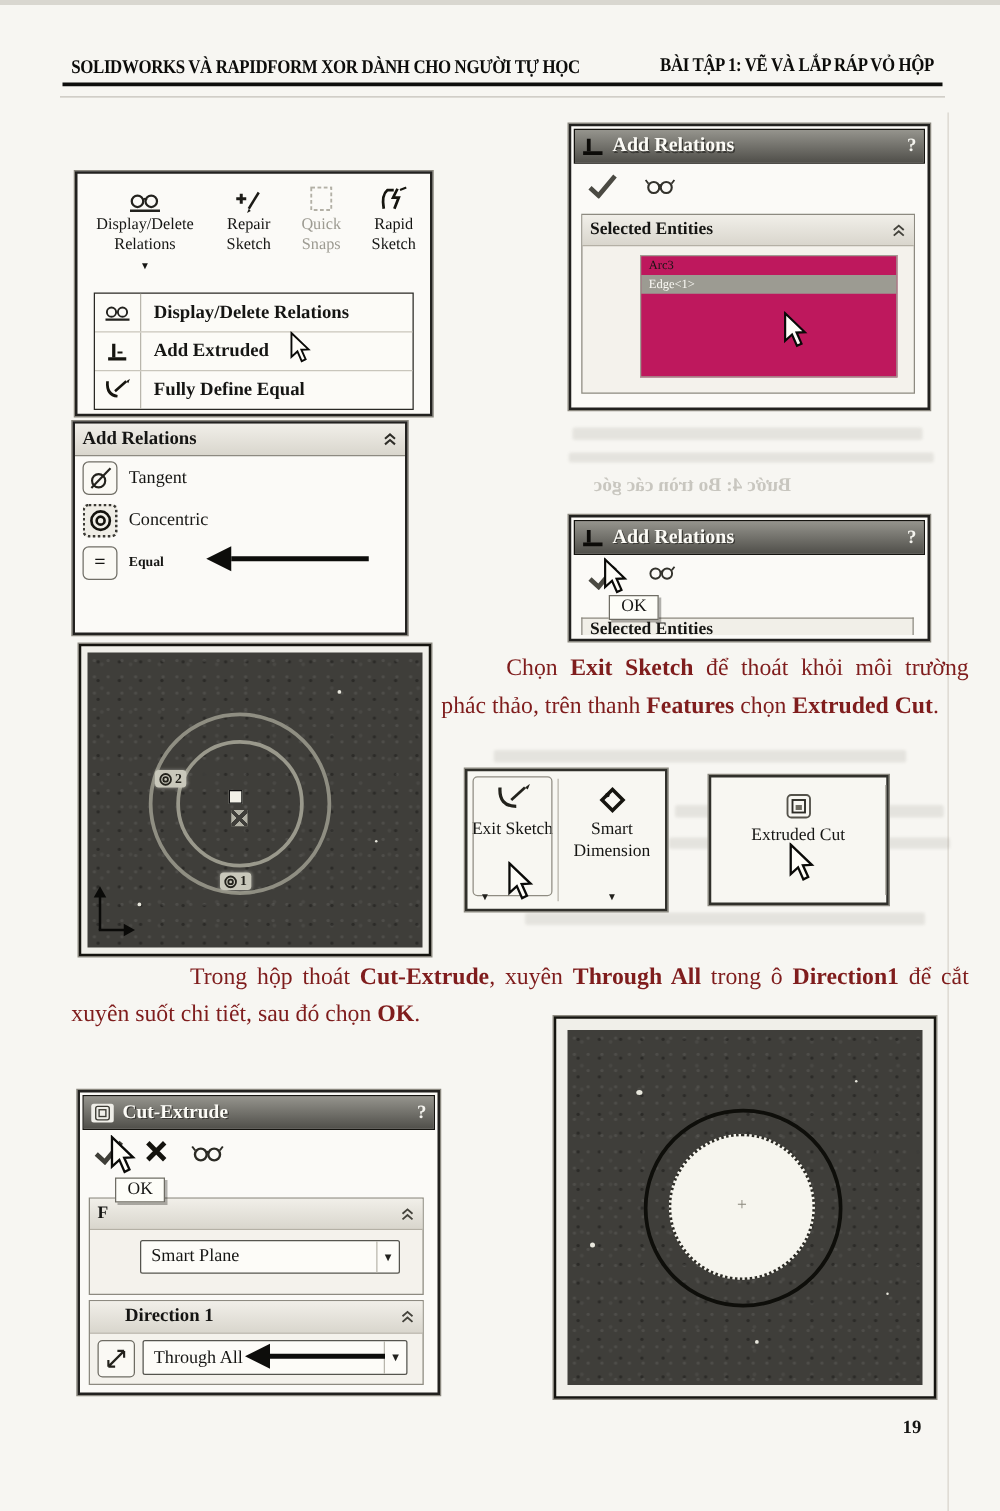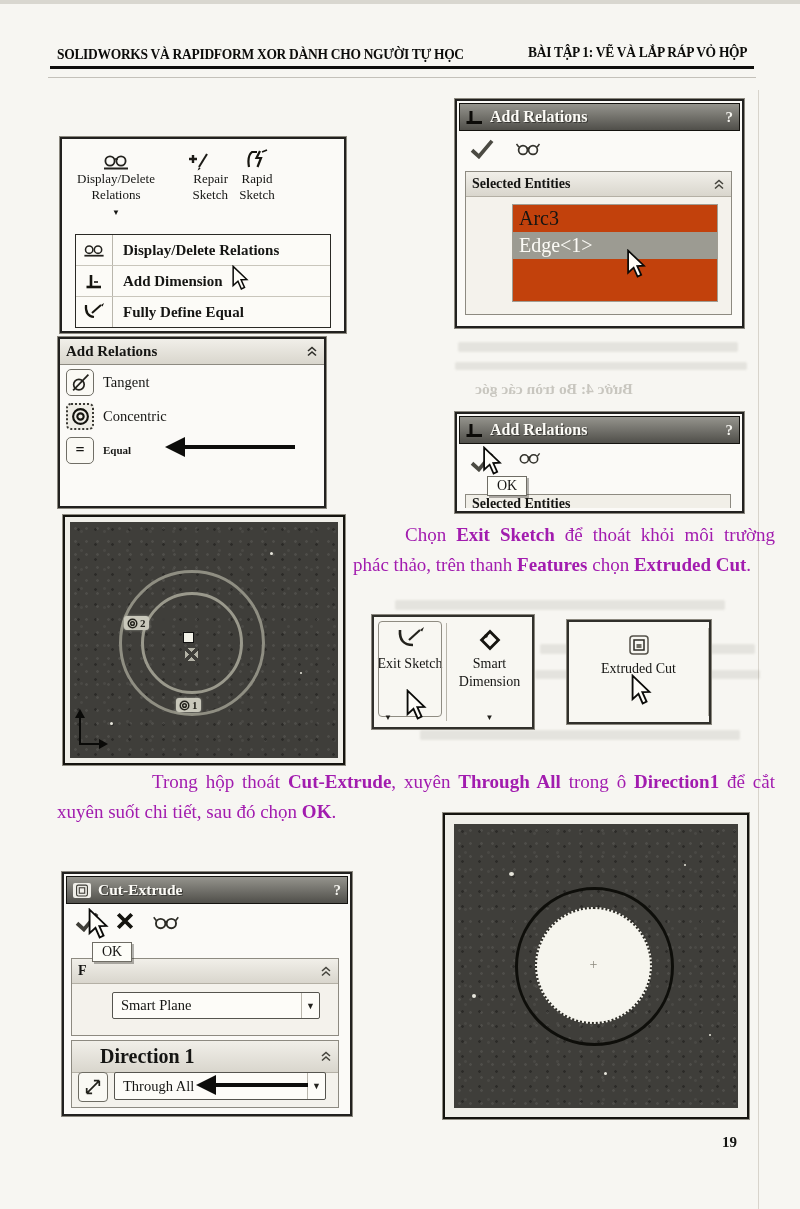--- a/index.html
+++ b/index.html
@@ -16,21 +16,21 @@
   .frame{position:absolute;background:#fbfaf7;border:2px solid #22211f;box-shadow:0 0 0 1px #8b887f;}
   .titlebar{position:absolute;left:2px;right:2px;top:2px;height:28px;
             background:linear-gradient(#95948d,#504f4a);border:1px solid #14130f;
             display:flex;align-items:center;gap:7px;padding:0 6px;box-sizing:border-box;}
   .titlebar .t{color:#fcfbf6;font-weight:700;font-size:16px;text-shadow:1px 1px 0 #3a3935;flex:1;}
   .titlebar .q{color:#f4f3ee;font-weight:700;font-size:15px;}
   .grpbox{position:absolute;border:1px solid #8d8a81;background:#f4f2ec;}
   .grphead{display:flex;align-items:center;padding:4px 6px;font-weight:700;font-size:14px;
            background:linear-gradient(#f1efe9,#d9d6cd);border-bottom:1px solid #b4b0a5;}
   .grphead .sp{flex:1;}
-  .listbox{position:absolute;background:#c2410c;border:1px solid #a09d93;font-size:20px;}
+  .listbox{position:absolute;background:#be185d;border:1px solid #a09d93;font-size:10px;}
   .listrow{padding:2px 6px;}
   .listrow.sel{background:#9c9b92;color:#fcfbf6;}
   .chev{display:inline-block;}
 
   
   .dd{position:absolute;background:#fdfcf8;border:1px solid #55544e;border-radius:2px;
       display:flex;align-items:center;font-size:14.5px;padding:0 4px 0 8px;box-sizing:border-box;}
   .dd .v{flex:1;}
   .dd .caret{font-size:9px;color:#23221e;border-left:1px solid #b9b6ac;padding-left:4px;align-self:stretch;display:flex;align-items:center;}
 
@@ -83,21 +83,21 @@
   
   .cmdbox{position:absolute;background:#f8f7f2;border:2px solid #31302b;box-shadow:0 0 0 1px #8b887f;display:flex;}
   .cmd{flex:1;display:flex;flex-direction:column;align-items:center;justify-content:flex-start;
        padding-top:8px;font-size:14px;text-align:center;line-height:1.3;position:relative;}
   .cmd .ic{height:30px;display:flex;align-items:center;justify-content:center;}
   .cmd-sep{width:1px;background:#b7b4aa;margin:6px 0;}
   .cmd .dca{position:absolute;bottom:4px;font-size:8px;color:#22211d;}
   .cmd-outline{position:absolute;border:1px solid #8f8c82;border-radius:4px;inset:4px 4px 10px 4px;}
 
   
-  .para{font-size:19px;line-height:1.58;text-align:justify;color:#a21caf;}
+  .para{font-size:19px;line-height:1.58;text-align:justify;color:#7f1d1d;}
   .para b{font-weight:700;}
 
   
   .ghostbar{position:absolute;background:#6d6a5e;opacity:.13;filter:blur(1.2px);border-radius:2px;z-index:0;}
   .ghosttxt{position:absolute;color:#716d60;opacity:.34;font-size:15.5px;font-weight:600;
             transform:scaleX(-1);filter:blur(.4px);white-space:nowrap;z-index:0;}
 
   .pageno{font-weight:700;font-size:15px;}
   .icsvg{display:block;}
   .clip{overflow:hidden;position:absolute;}
@@ -131,29 +131,37 @@
           <svg class="icsvg" width="30" height="18" viewBox="0 0 30 18">
               <circle cx="9" cy="8" r="4.6" fill="none" stroke="#23221e" stroke-width="1.8"></circle>
               <circle cx="20" cy="8" r="4.6" fill="none" stroke="#23221e" stroke-width="1.8"></circle>
               <path d="M13.5 7 q1.5 -2.4 3 0" fill="none" stroke="#23221e" stroke-width="1.4"></path>
               <line x1="3" y1="15.5" x2="27" y2="15.5" stroke="#23221e" stroke-width="2"></line>
             </svg>
         </span>
         <span>Display/Delete Relations</span>
         <span style="font-size:8px;margin-top:4px;">▼</span>
       </div>
-      <div class="tb-btn" style="width:58px;text-align:right;">
+      <div class="tb-btn" style="width:58px;">
         <span class="ic">
           <svg class="icsvg" width="22" height="20" viewBox="0 0 22 20">
               <path d="M5 4 v8 M1 8 h8" stroke="#1c1b17" stroke-width="2.4"></path>
               <line x1="11" y1="16" x2="19" y2="3" stroke="#1c1b17" stroke-width="2"></line>
               <path d="M11 16 l-1.4 3.4 3 -1.6 z" fill="#1c1b17"></path>
             </svg>
         </span>
         <span>Repair Sketch</span>
+      </div>
+      <div class="tb-btn" style="width:58px;color:#9d9b92;">
+        <span class="ic">
+          <svg class="icsvg" width="22" height="22" viewBox="0 0 22 22">
+              <rect x="3" y="1" width="16" height="18" fill="none" stroke="#b3b0a6" stroke-width="1.5" stroke-dasharray="3 2"></rect>
+            </svg>
+        </span>
+        <span>Quick Snaps</span>
       </div>
       <div class="tb-btn" style="width:58px;">
         <span class="ic">
           <svg class="icsvg" width="24" height="22" viewBox="0 0 24 22">
               <path d="M4 18 Q2 7 7 3 l5 0" fill="none" stroke="#16150f" stroke-width="2.2"></path>
               <path d="M15 2 l-3.5 7 h4.5 l-3.5 9" fill="none" stroke="#16150f" stroke-width="2.2"></path>
               <path d="M17 3 l5 -2" stroke="#16150f" stroke-width="1.6"></path>
             </svg>
         </span>
         <span>Rapid Sketch</span>
@@ -172,21 +180,21 @@
         <span class="ml">Display/Delete Relations</span>
       </div>
       <div class="mrow">
         <span class="mic">
           <svg class="icsvg" width="16" height="15" viewBox="0 0 16 15">
               <line x1="5" y1="1" x2="5" y2="12" stroke="#15140f" stroke-width="2.6"></line>
               <line x1="0.5" y1="13" x2="15" y2="13" stroke="#15140f" stroke-width="2.6"></line>
               <line x1="8" y1="8" x2="12" y2="8" stroke="#15140f" stroke-width="1.6"></line>
             </svg>
         </span>
-        <span class="ml">Add Dimension</span>
+        <span class="ml">Add Extruded</span>
       </div>
       <div class="mrow">
         <span class="mic">
           <svg class="icsvg" width="22" height="18" viewBox="0 0 22 18">
               <path d="M3 2 Q2 13 11 14" fill="none" stroke="#16150f" stroke-width="2.2"></path>
               <line x1="9" y1="10" x2="18" y2="2" stroke="#16150f" stroke-width="2"></line>
               <path d="M18 2 l3 -2 -1.4 3.6 z" fill="#16150f"></path>
             </svg>
         </span>
         <span class="ml">Fully Define Equal</span>
@@ -445,21 +453,21 @@
         </span>
       </div>
       <div class="dd" style="left:40px;top:33px;width:208px;height:27px;">
         <span class="v">Smart Plane</span>
         <span class="caret">▼</span>
       </div>
     </div>
     <div class="tip" style="left:28px;top:68px;">OK</div>
 
     <div class="grpbox" style="left:7px;top:166px;width:266px;height:66px;">
-      <div class="grphead" style="font-size:20px;padding-left:28px;">
+      <div class="grphead" style="font-size:15px;padding-left:28px;">
         <span>Direction 1</span>
           <span class="sp"></span>
         <span class="chev">
           <svg class="icsvg" width="12" height="11" viewBox="0 0 12 10">
               <path d="M2 4.5 L6 1 L10 4.5 M2 9 L6 5.5 L10 9" stroke="#44433c" fill="none" stroke-width="1.5"></path>
             </svg>
         </span>
       </div>
       <div class="abs" style="left:6px;top:31px;width:28px;height:28px;border:1px solid #6e6c63;border-radius:4px;background:#faf9f4;display:flex;align-items:center;justify-content:center;">
         <svg class="icsvg" width="18" height="18" viewBox="0 0 20 20">

